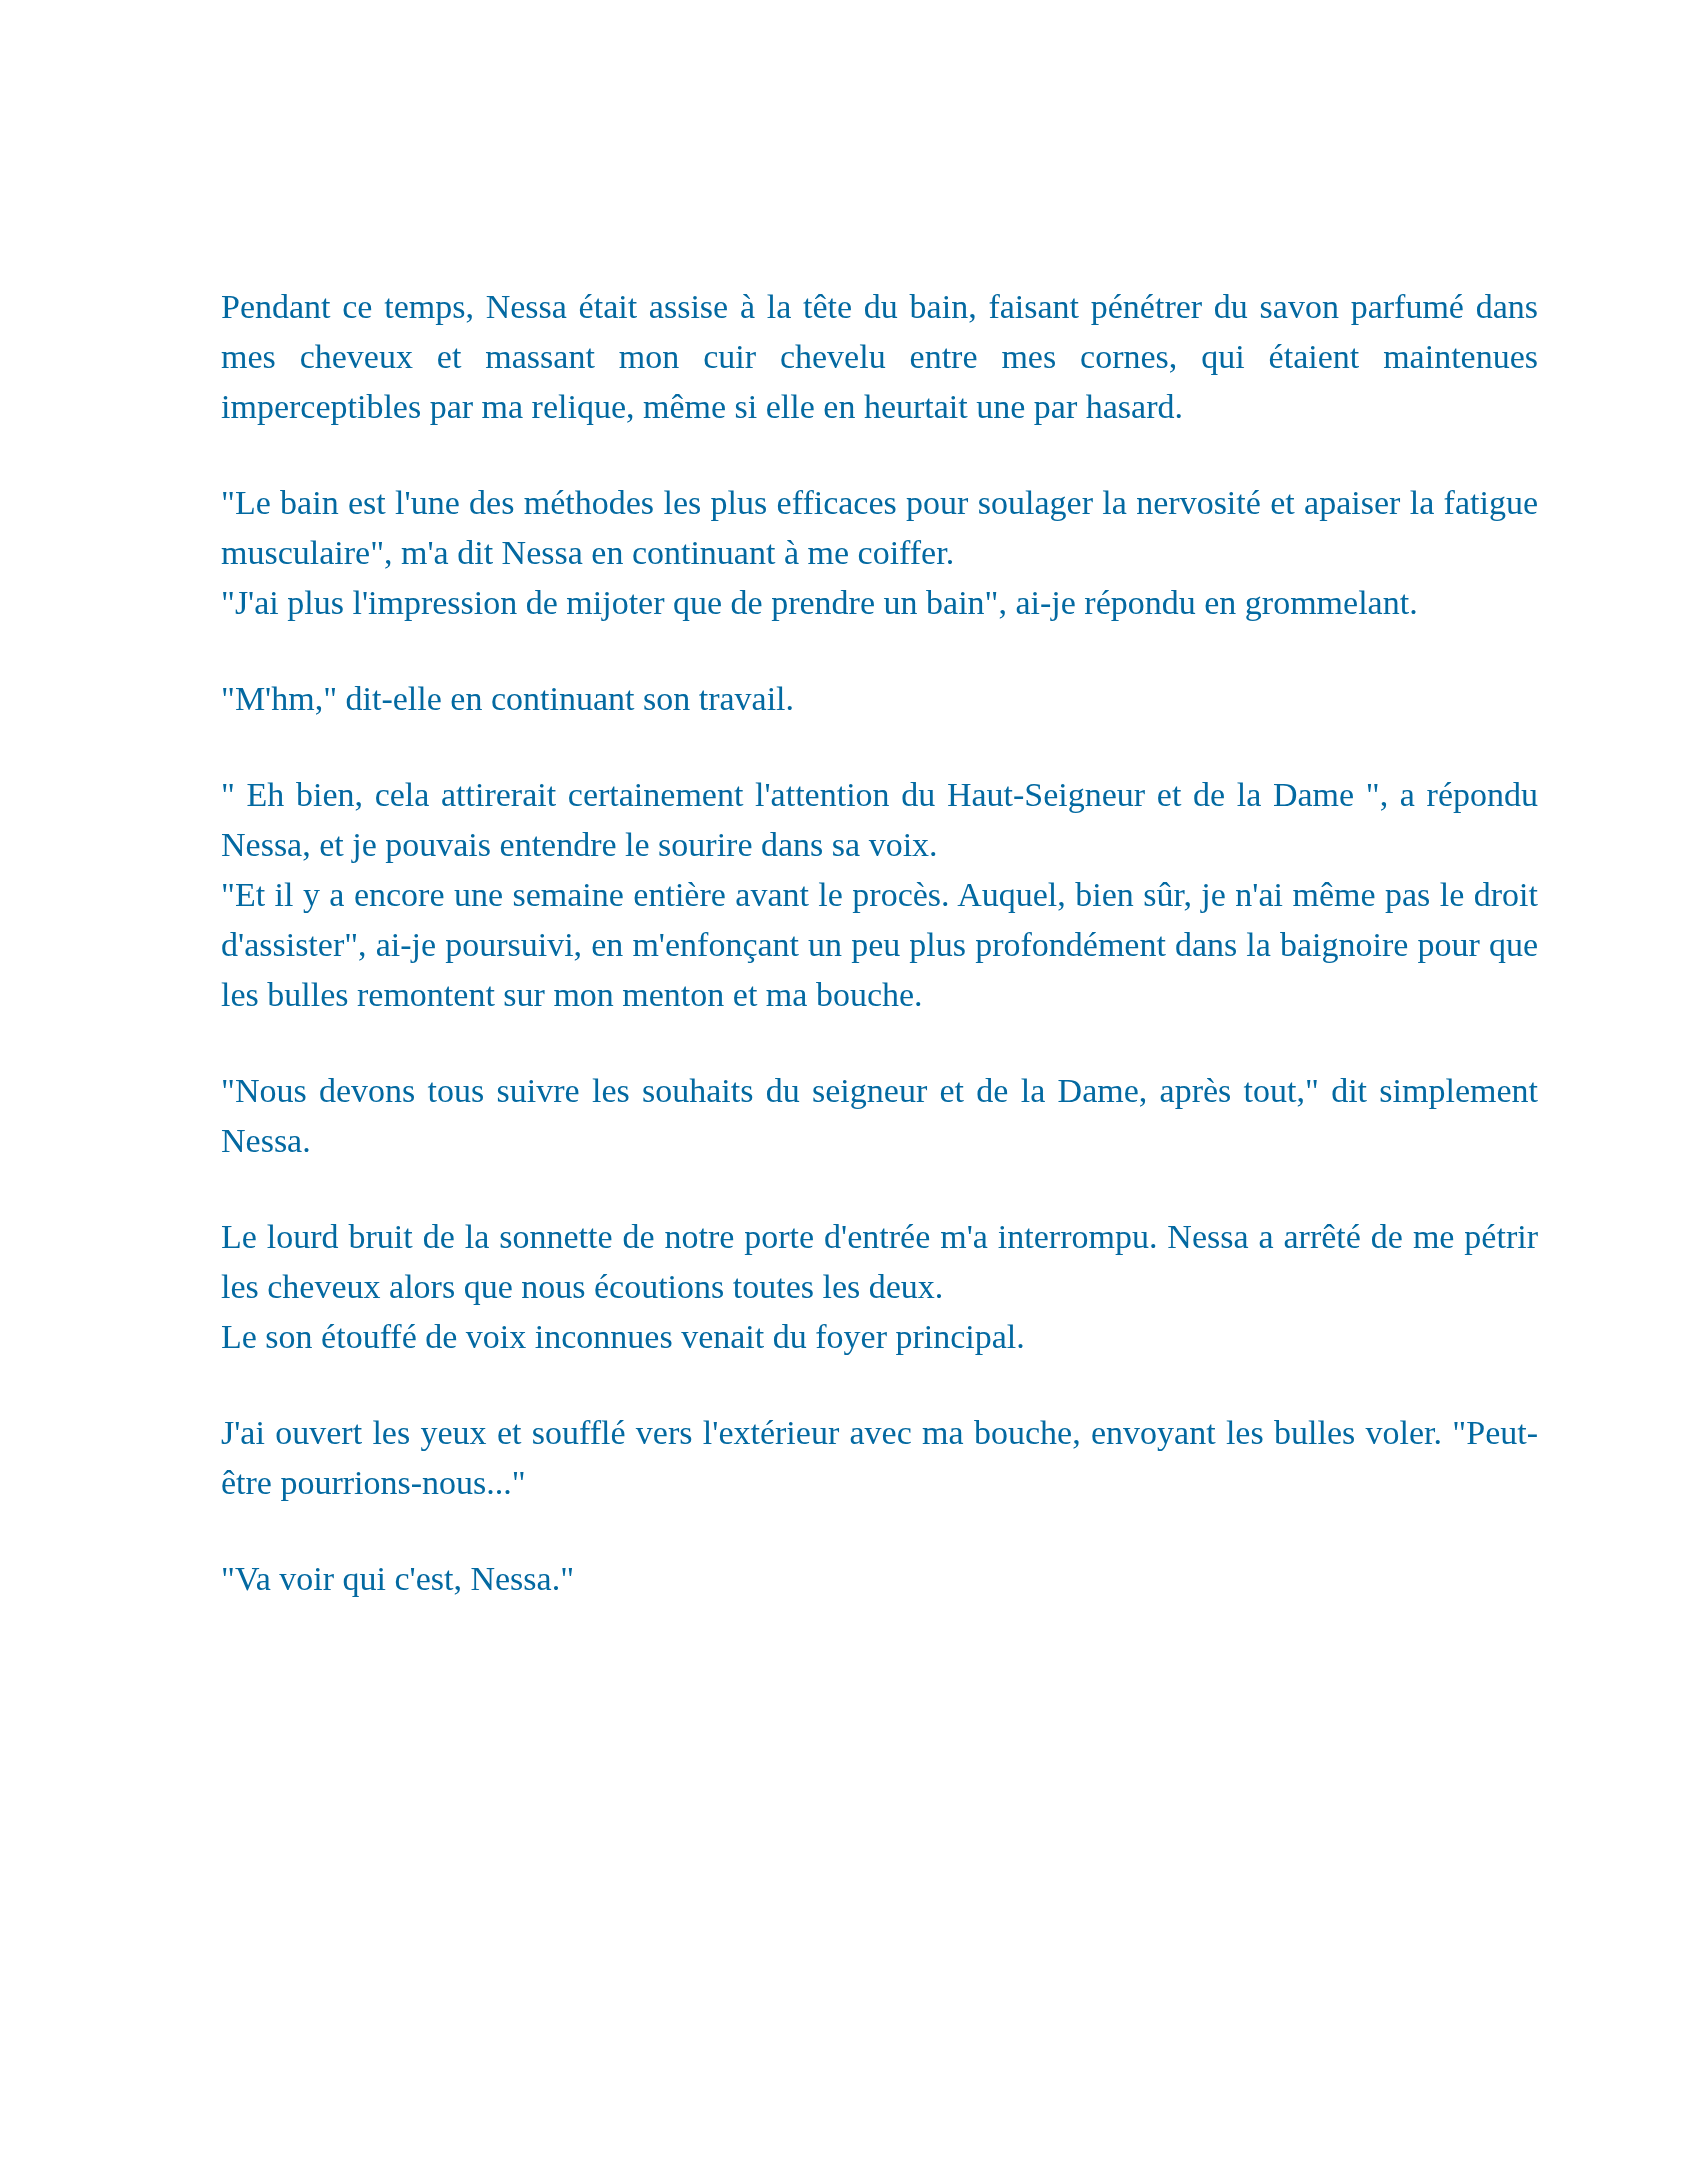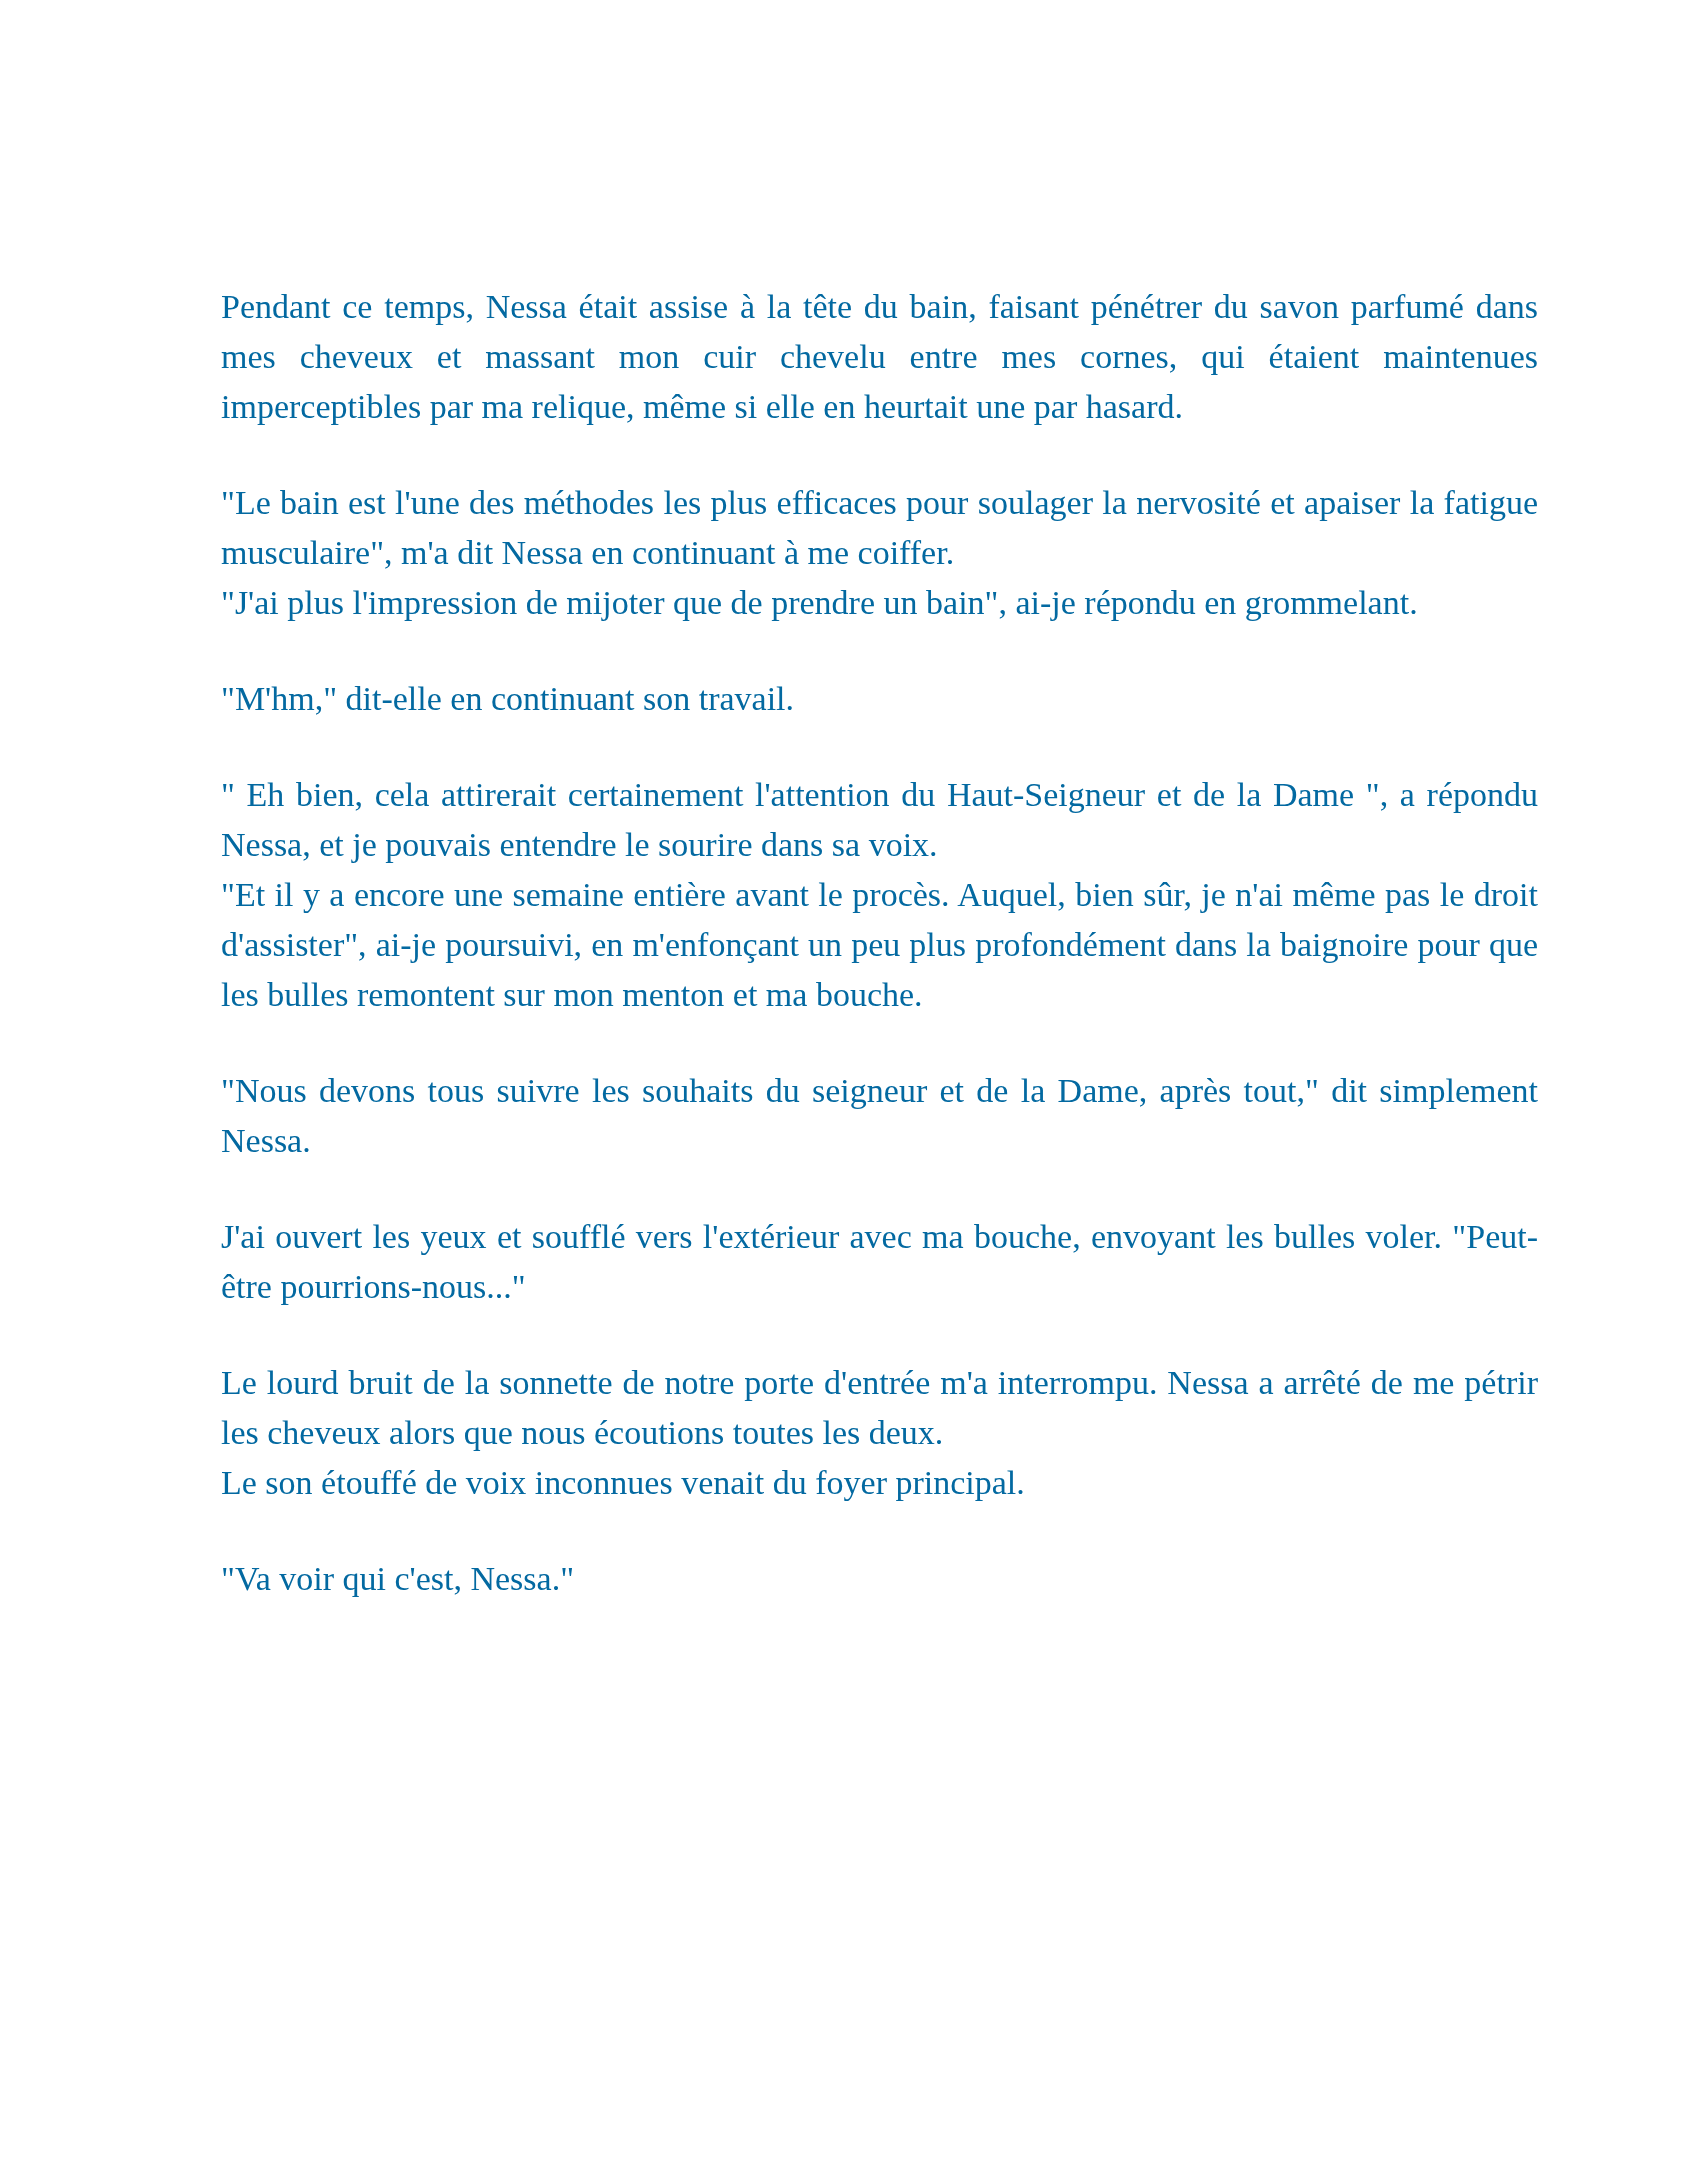--- a/index.html
+++ b/index.html
@@ -51,23 +51,23 @@
     <p class="line">"M'hm," dit-elle en continuant son travail.</p>
   </div>
   <div class="para">
     <p class="line">" Eh bien, cela attirerait certainement l'attention du Haut-Seigneur et de la Dame ", a répondu Nessa, et je pouvais entendre le sourire dans sa voix.</p>
     <p class="line">"Et il y a encore une semaine entière avant le procès. Auquel, bien sûr, je n'ai même pas le droit d'assister", ai-je poursuivi, en m'enfonçant un peu plus profondément dans la baignoire pour que les bulles remontent sur mon menton et ma bouche.</p>
   </div>
   <div class="para">
     <p class="line">"Nous devons tous suivre les souhaits du seigneur et de la Dame, après tout," dit simplement Nessa.</p>
   </div>
   <div class="para">
-    <p class="line">J'ai ouvert les yeux et soufflé vers l'extérieur avec ma bouche, envoyant les bulles voler. "Peut-être pourrions-nous..."</p>
+    <p class="line">Le lourd bruit de la sonnette de notre porte d'entrée m'a interrompu. Nessa a arrêté de me pétrir les cheveux alors que nous écoutions toutes les deux.</p>
+    <p class="line">Le son étouffé de voix inconnues venait du foyer principal.</p>
   </div>
   <div class="para">
-    <p class="line">Le lourd bruit de la sonnette de notre porte d'entrée m'a interrompu. Nessa a arrêté de me pétrir les cheveux alors que nous écoutions toutes les deux.</p>
-    <p class="line">Le son étouffé de voix inconnues venait du foyer principal.</p>
+    <p class="line">J'ai ouvert les yeux et soufflé vers l'extérieur avec ma bouche, envoyant les bulles voler. "Peut-être pourrions-nous..."</p>
   </div>
   <div class="para">
     <p class="line">"Va voir qui c'est, Nessa."</p>
   </div>
 </div>
 
 
 </body></html>

